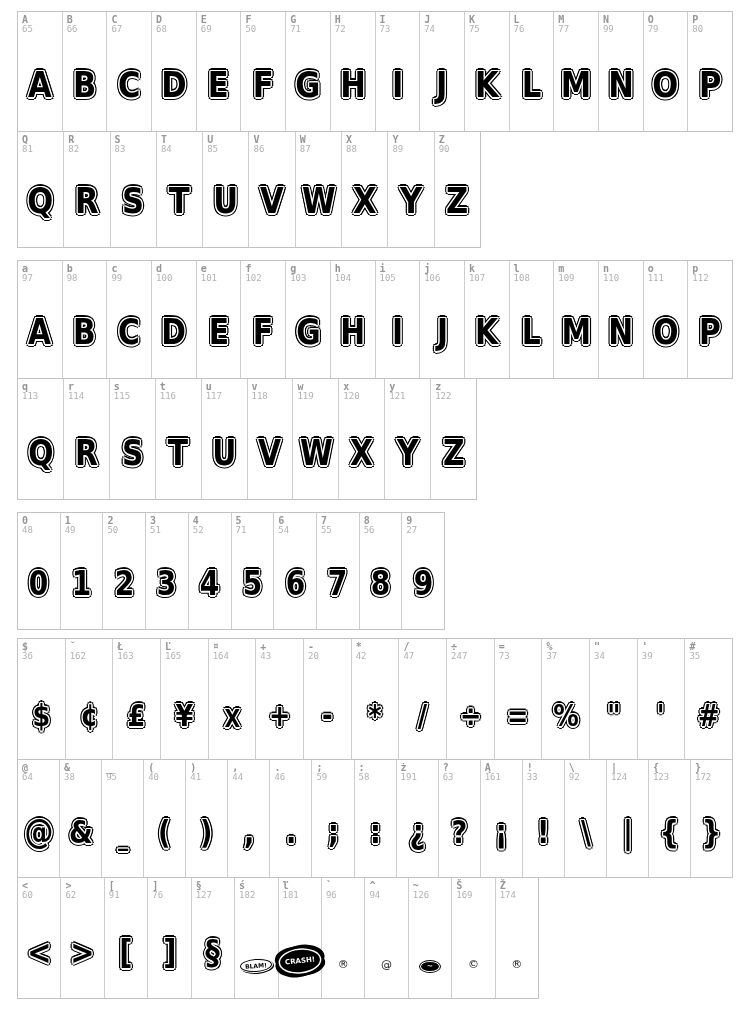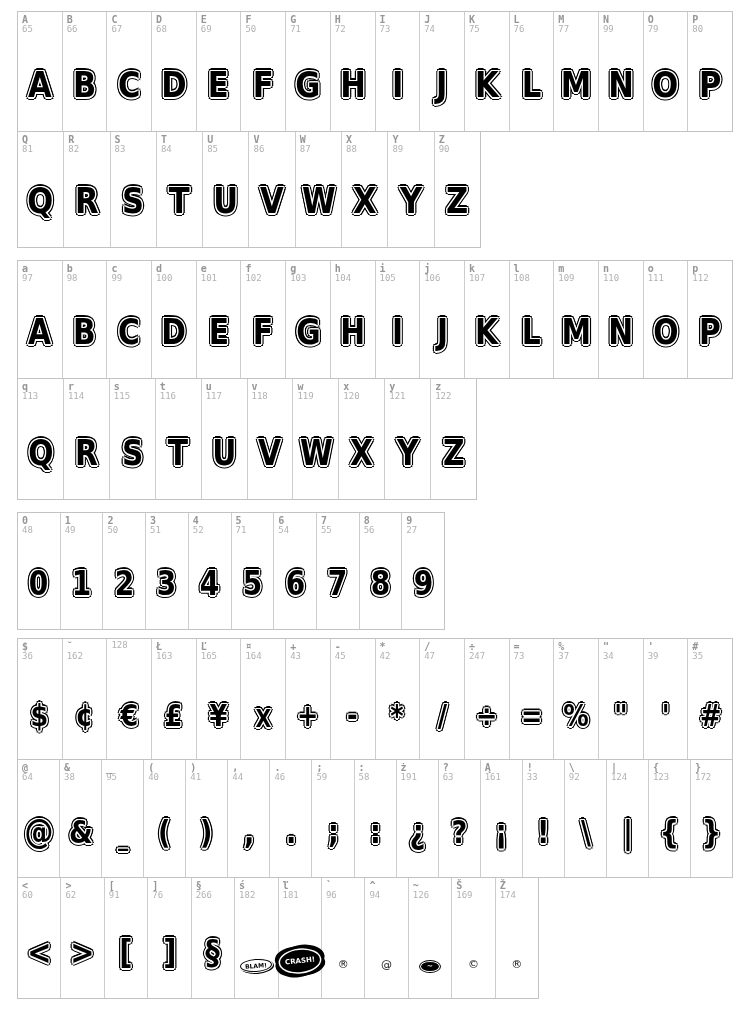--- a/index.html
+++ b/index.html
@@ -366,41 +366,37 @@
     <div class="frow" style="left: 17px; top: 638px; width: 716px; height: 122px;">
       <div class="fcell">
         <div class="lab">$<span class="code">36</span></div>
         <div class="gline"><span class="gph" style="font-size: 30px;">$</span></div>
       </div>
       <div class="fcell">
         <div class="lab">˘<span class="code">162</span></div>
         <div class="gline"><span class="gph" style="font-size: 30px;">¢</span></div>
       </div>
       <div class="fcell">
-        <div class="lab"><span class="code">128</span></div>
-        <div class="gline"><span class="gph" style="font-size: 30px;">€</span></div>
-      </div>
-      <div class="fcell">
         <div class="lab">Ł<span class="code">163</span></div>
         <div class="gline"><span class="gph" style="font-size: 30px;">£</span></div>
       </div>
       <div class="fcell">
         <div class="lab">Ľ<span class="code">165</span></div>
         <div class="gline"><span class="gph" style="font-size: 30px;">¥</span></div>
       </div>
       <div class="fcell">
         <div class="lab">¤<span class="code">164</span></div>
         <div class="gline"><span class="gph" style="font-size: 24px;">X</span></div>
       </div>
       <div class="fcell">
         <div class="lab">+<span class="code">43</span></div>
         <div class="gline"><span class="gph" style="font-size: 30px;">+</span></div>
       </div>
       <div class="fcell">
-        <div class="lab">-<span class="code">45</span></div>
+        <div class="lab">-<span class="code">20</span></div>
         <div class="gline"><span class="gph" style="font-size: 30px;">-</span></div>
       </div>
       <div class="fcell">
         <div class="lab">*<span class="code">42</span></div>
         <div class="gline"><span class="gph" style="font-size: 30px;">*</span></div>
       </div>
       <div class="fcell">
         <div class="lab">/<span class="code">47</span></div>
         <div class="gline"><span class="gph" style="font-size: 30px;">/</span></div>
       </div>
@@ -510,21 +506,21 @@
       </div>
       <div class="fcell">
         <div class="lab">[<span class="code">91</span></div>
         <div class="gline"><span class="gph" style="font-size: 34px;">[</span></div>
       </div>
       <div class="fcell">
         <div class="lab">]<span class="code">76</span></div>
         <div class="gline"><span class="gph" style="font-size: 34px;">]</span></div>
       </div>
       <div class="fcell">
-        <div class="lab">§<span class="code">266</span></div>
+        <div class="lab">§<span class="code">127</span></div>
         <div class="gline"><span class="gph" style="font-size: 34px;">§</span></div>
       </div>
       <div class="fcell">
         <div class="lab">ś<span class="code">182</span></div>
         <div class="gline"><span class="doodle-bubble">BLAM!</span></div>
       </div>
       <div class="fcell">
         <div class="lab">ľ<span class="code">181</span></div>
         <div class="gline"><span class="doodle-burst">CRASH!</span></div>
       </div>

